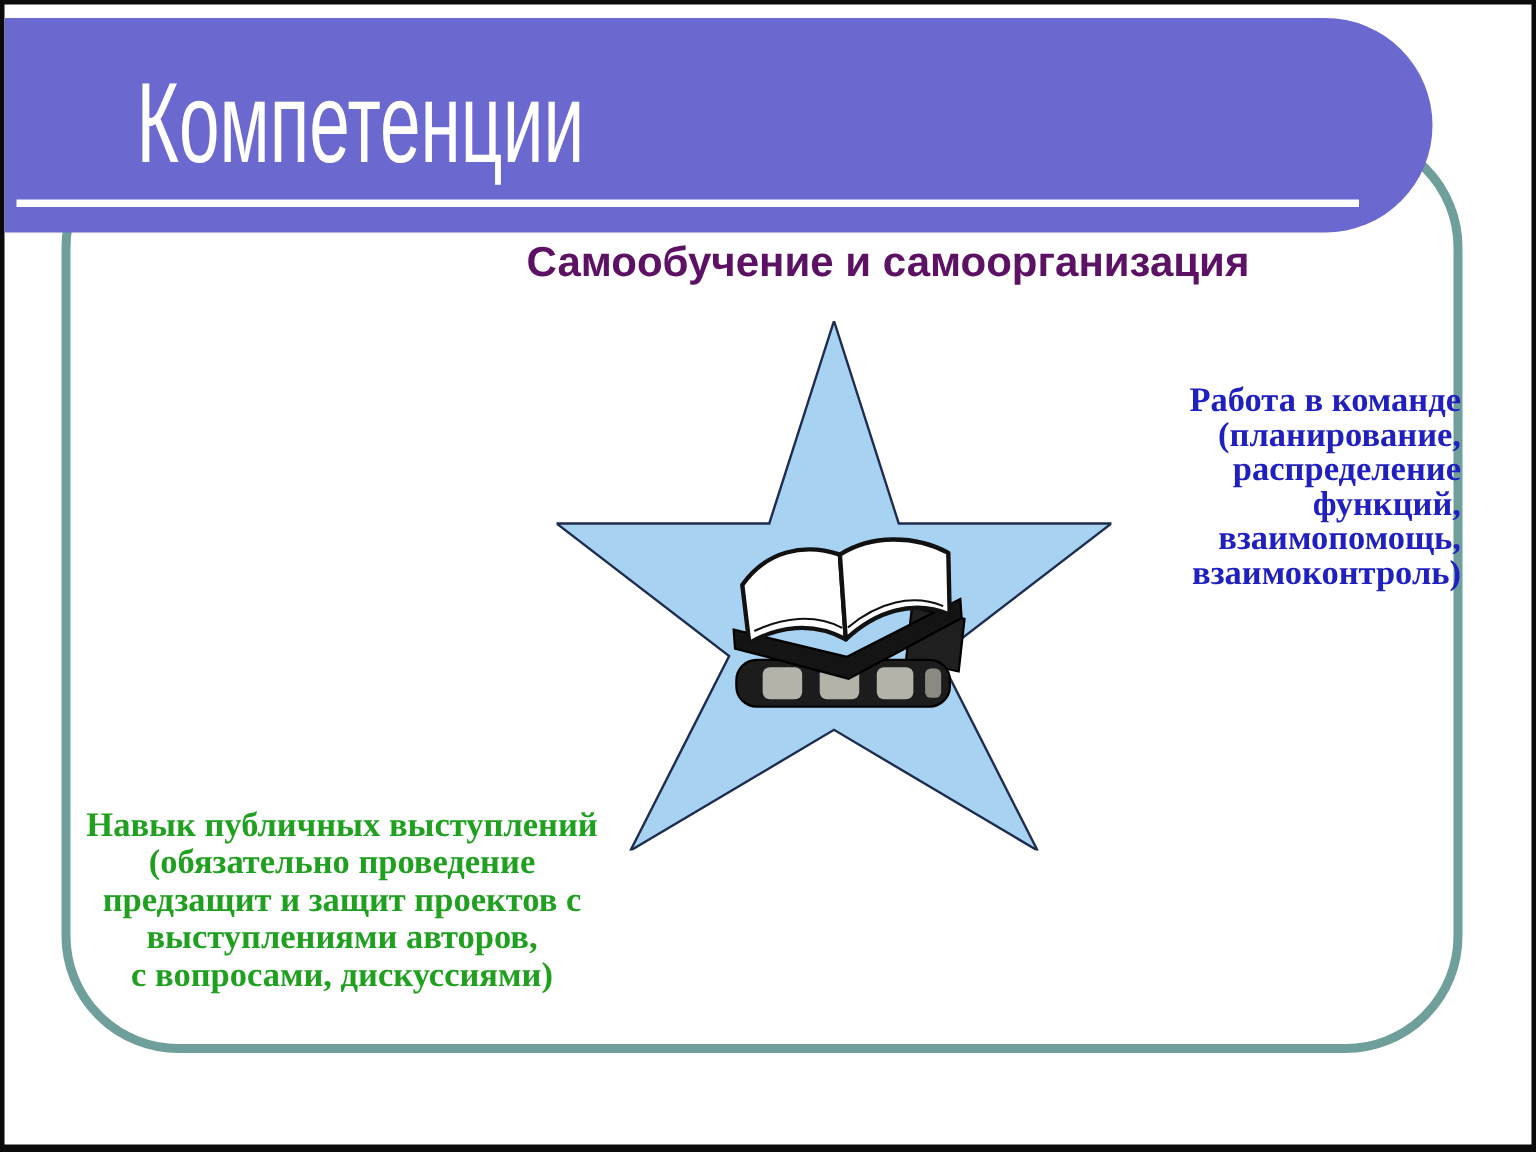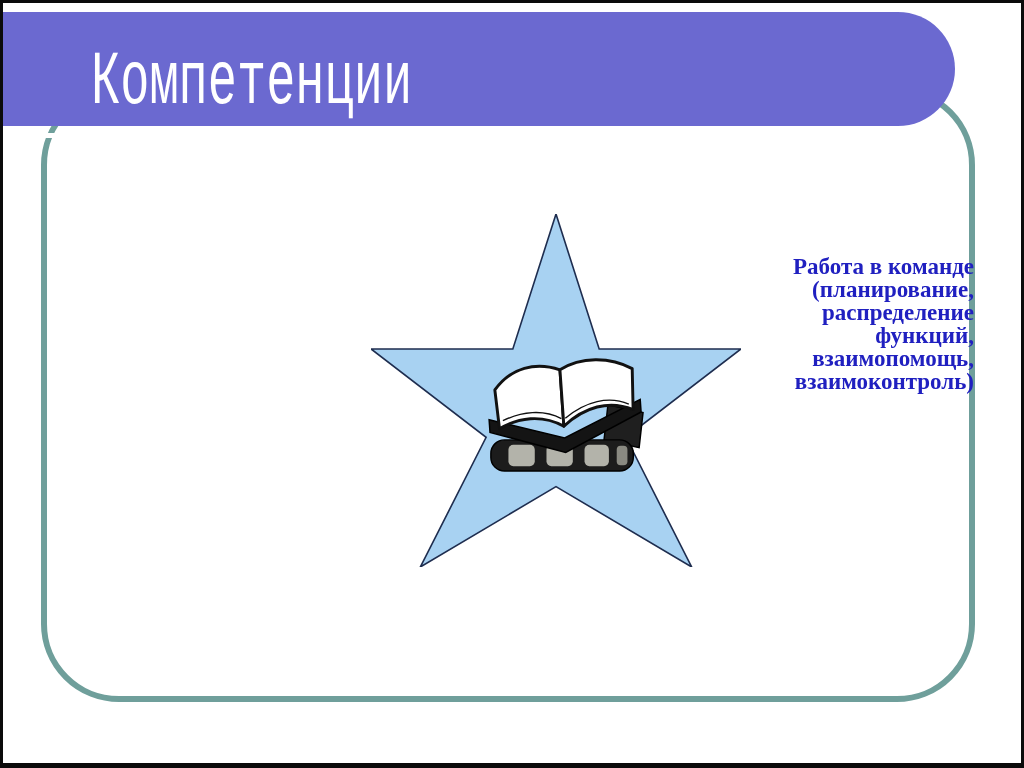--- a/index.html
+++ b/index.html
@@ -22,25 +22,24 @@
     box-sizing: border-box;
     border: 6px solid #6f9f9b;
     border-radius: 78px;
     background: transparent;
     z-index: 1;
   }
   
   .title-banner {
     position: absolute;
     left: 0px; top: 9px;
-    width: 952px; height: 114px;
+    width: 952px; height: 143px;
     background: #6b69d0;
     border-radius: 0 72px 72px 0;
     z-index: 2;
-    font-family: Liberation Mono, monospace;
   }
   .banner-underline {
     position: absolute;
     left: 8px; top: 121px;
     width: 895px; height: 5px;
     background: #ffffff;
   }
   .slide-title {
     position: absolute;
     left: 88px; top: 33px;
@@ -110,20 +109,21 @@
 
 <div class="slide">
 
   <div class="content-frame"></div>
 
   <div class="title-banner">
     <h1 class="slide-title">Компетенции</h1>
     <div class="banner-underline"></div>
   </div>
 
+  <div class="slide-subtitle">Самообучение и самоорганизация</div>
 
   <svg class="star-svg" viewBox="0 0 21600 21600" preserveAspectRatio="none">
     <path d="M10800,0 L8280,8259 L0,8259 L6720,13667 L2880,21600 L10800,16678 L18720,21600 L14880,13667 L21600,8259 L13320,8259 Z" fill="#a8d2f2" stroke="#1e2d4f" stroke-width="1.6" vector-effect="non-scaling-stroke" stroke-linejoin="miter"></path>
   </svg>
 
   <svg class="book-svg" viewBox="0 0 165 122">
 
     <path d="M126,50 L162,58 L158,94 L122,86 Z" fill="#1f1f1f" stroke="#000" stroke-width="1.5"></path>
 
     <rect x="6" y="86" width="146" height="32" rx="14" fill="#1c1c1c" stroke="#000" stroke-width="1.5"></rect>
@@ -145,15 +145,20 @@
   </svg>
 
 
   <div class="text-block tb-team">Работа в команде
 (планирование,
 распределение
 функций,
 взаимопомощь,
 взаимоконтроль)</div>
 
+  <div class="text-block tb-speak">Навык публичных выступлений
+(обязательно проведение
+предзащит и защит проектов с
+выступлениями авторов,
+с вопросами, дискуссиями)</div>
 
 
 </div>
 
 </body></html>

